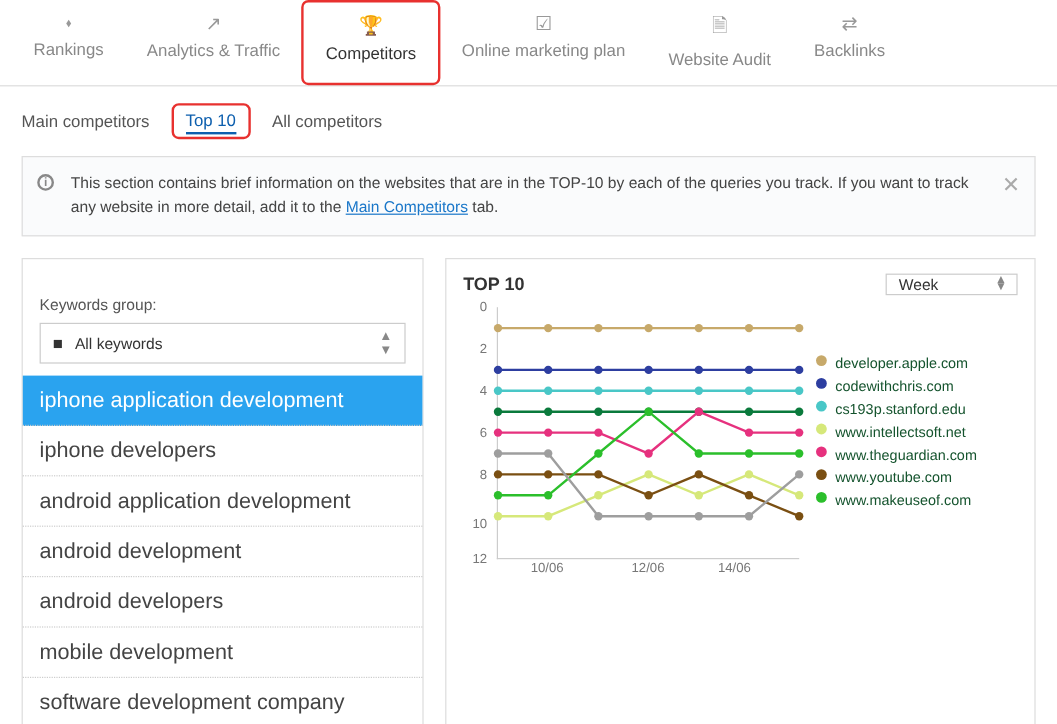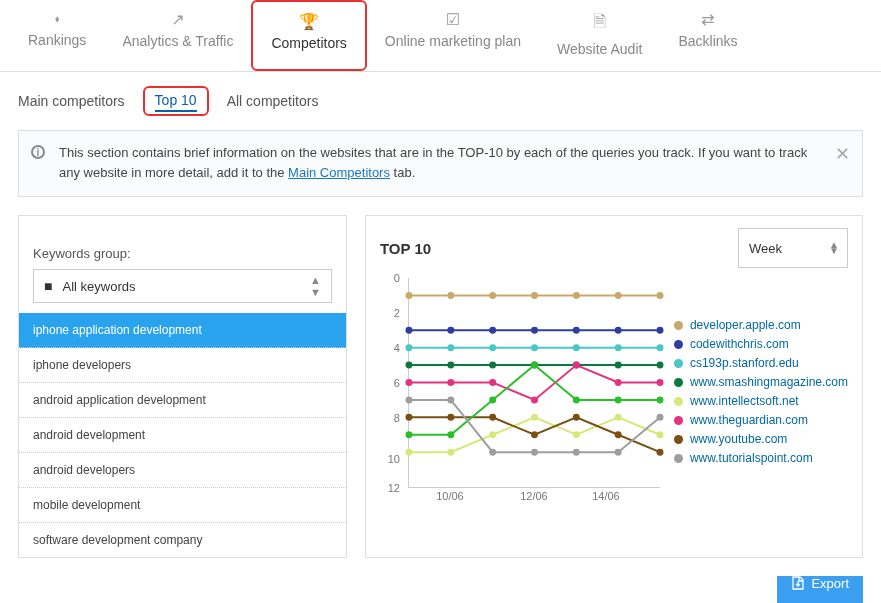--- a/index.html
+++ b/index.html
@@ -18,38 +18,38 @@
 .info-bar .close-icon { position: absolute; right: 12px; top: 10px; color: #aaa; font-size: 18px; cursor: pointer; }
 .info-bar a { color: #1a77c9; text-decoration: underline; }
 .two-col { display: flex; gap: 18px; padding: 0 18px; }
 .panel { border: 1px solid #ddd; background: #fff; }
 .left-panel { width: 335px; padding: 30px 14px 0; }
 .kw-label { color: #555; margin-bottom: 8px; }
 .kw-select { border: 1px solid #ccc; height: 34px; display: flex; align-items: center; padding: 0 10px; position: relative; cursor: pointer; margin-bottom: 10px; }
 .kw-select .folder-icon { margin-right: 10px; font-size: 14px; }
 .kw-select .chev { position: absolute; right: 10px; color: #888; font-size: 11px; }
 .kw-list { margin: 0 -14px; }
-.kw-item { padding: 10px 14px; border-bottom: 1px dotted #ccc; cursor: pointer; font-size: 12px; color: #444; }
+.kw-item { padding: 10px 14px; border-bottom: 1px dotted #ccc; cursor: pointer; font-size: 18px; color: #444; }
 .kw-item:last-child { border-bottom: none; }
 .kw-item.selected { background: #2aa3ef; color: #fff; }
 .right-panel { flex: 1; padding: 12px 14px 16px; }
 .chart-head { display: flex; justify-content: space-between; align-items: center; margin-bottom: 10px; }
 .chart-title { font-size: 15px; font-weight: 600; color: #333; }
-.period-select { border: 1px solid #ccc; height: 40px; width: 110px; display: flex; align-items: center; padding: 0 10px; position: relative; cursor: pointer; font-size: 13px; }
+.period-select { border: 1px solid #ccc; height: 18px; width: 110px; display: flex; align-items: center; padding: 0 10px; position: relative; cursor: pointer; font-size: 13px; }
 .period-select .chev { position: absolute; right: 8px; color: #888; font-size: 10px; line-height: 0.6; }
 .chart-body { display: flex; }
 .chart-area { position: relative; width: 280px; height: 230px; }
 .y-axis { position: absolute; left: 0; top: 0; bottom: 20px; width: 24px; }
 .y-tick { position: absolute; right: 4px; font-size: 11px; color: #777; transform: translateY(-50%); }
 .plot { position: absolute; left: 28px; right: 0; top: 0; bottom: 20px; border-left: 1px solid #ccc; border-bottom: 1px solid #ccc; }
 .plot svg { position: absolute; inset: 0; width: 100%; height: 100%; overflow: visible; }
 .x-axis { position: absolute; left: 28px; right: 0; bottom: 0; height: 18px; }
 .x-tick { position: absolute; font-size: 11px; color: #777; transform: translateX(-50%); }
 .legend { flex: 1; padding-left: 14px; padding-top: 40px; }
-.legend-item { display: flex; align-items: center; font-size: 12px; color: #0369a1; margin-bottom: 5px; white-space: nowrap; cursor: pointer; }
+.legend-item { display: flex; font-size: 12px; color: #14532d; margin-bottom: 5px; white-space: nowrap; cursor: pointer; }
 .legend-dot { width: 9px; height: 9px; border-radius: 50%; margin-right: 7px; flex-shrink: 0; }
 .footer { display: flex; align-items: center; justify-content: space-between; padding: 18px 18px 10px; }
 .export-row { display: flex; justify-content: flex-end; padding: 18px 18px 0; }
 .export-btn { background: #3a9ff0; color: #fff; border: none; height: 30px; padding: 0 14px; display: flex; align-items: flex-start; gap: 6px; cursor: pointer; font-size: 13px; }
 </style>
 </head>
 <body>
 
 <div class="main-nav" id="main-nav">
     <div class="main-nav-item"><span class="icon">⬪</span><span>Rankings</span></div>
@@ -203,38 +203,34 @@
           </div>
           <div class="legend-item">
             <span class="legend-dot" style="background:#2d3ea0"></span>
             <span>codewithchris.com</span>
           </div>
           <div class="legend-item">
             <span class="legend-dot" style="background:#49c7c7"></span>
             <span>cs193p.stanford.edu</span>
           </div>
           <div class="legend-item">
-            <span class="legend-dot" style="background:#0a7a3c"></span>
-            <span>www.smashingmagazine.com</span>
-          </div>
-          <div class="legend-item">
             <span class="legend-dot" style="background:#d6e87a"></span>
             <span>www.intellectsoft.net</span>
           </div>
           <div class="legend-item">
             <span class="legend-dot" style="background:#e6317e"></span>
             <span>www.theguardian.com</span>
           </div>
           <div class="legend-item">
             <span class="legend-dot" style="background:#7a4f12"></span>
             <span>www.youtube.com</span>
           </div>
           <div class="legend-item">
-            <span class="legend-dot" style="background:#9e9e9e"></span>
-            <span>www.tutorialspoint.com</span>
+            <span class="legend-dot" style="background:#2bbf2b"></span>
+            <span>www.makeuseof.com</span>
           </div>
         </div>
     </div>
   </div>
 </div>
 
 <div class="export-row">
   <button class="export-btn">
     <span>
       <svg width="14" height="14" viewBox="0 0 14 14">

